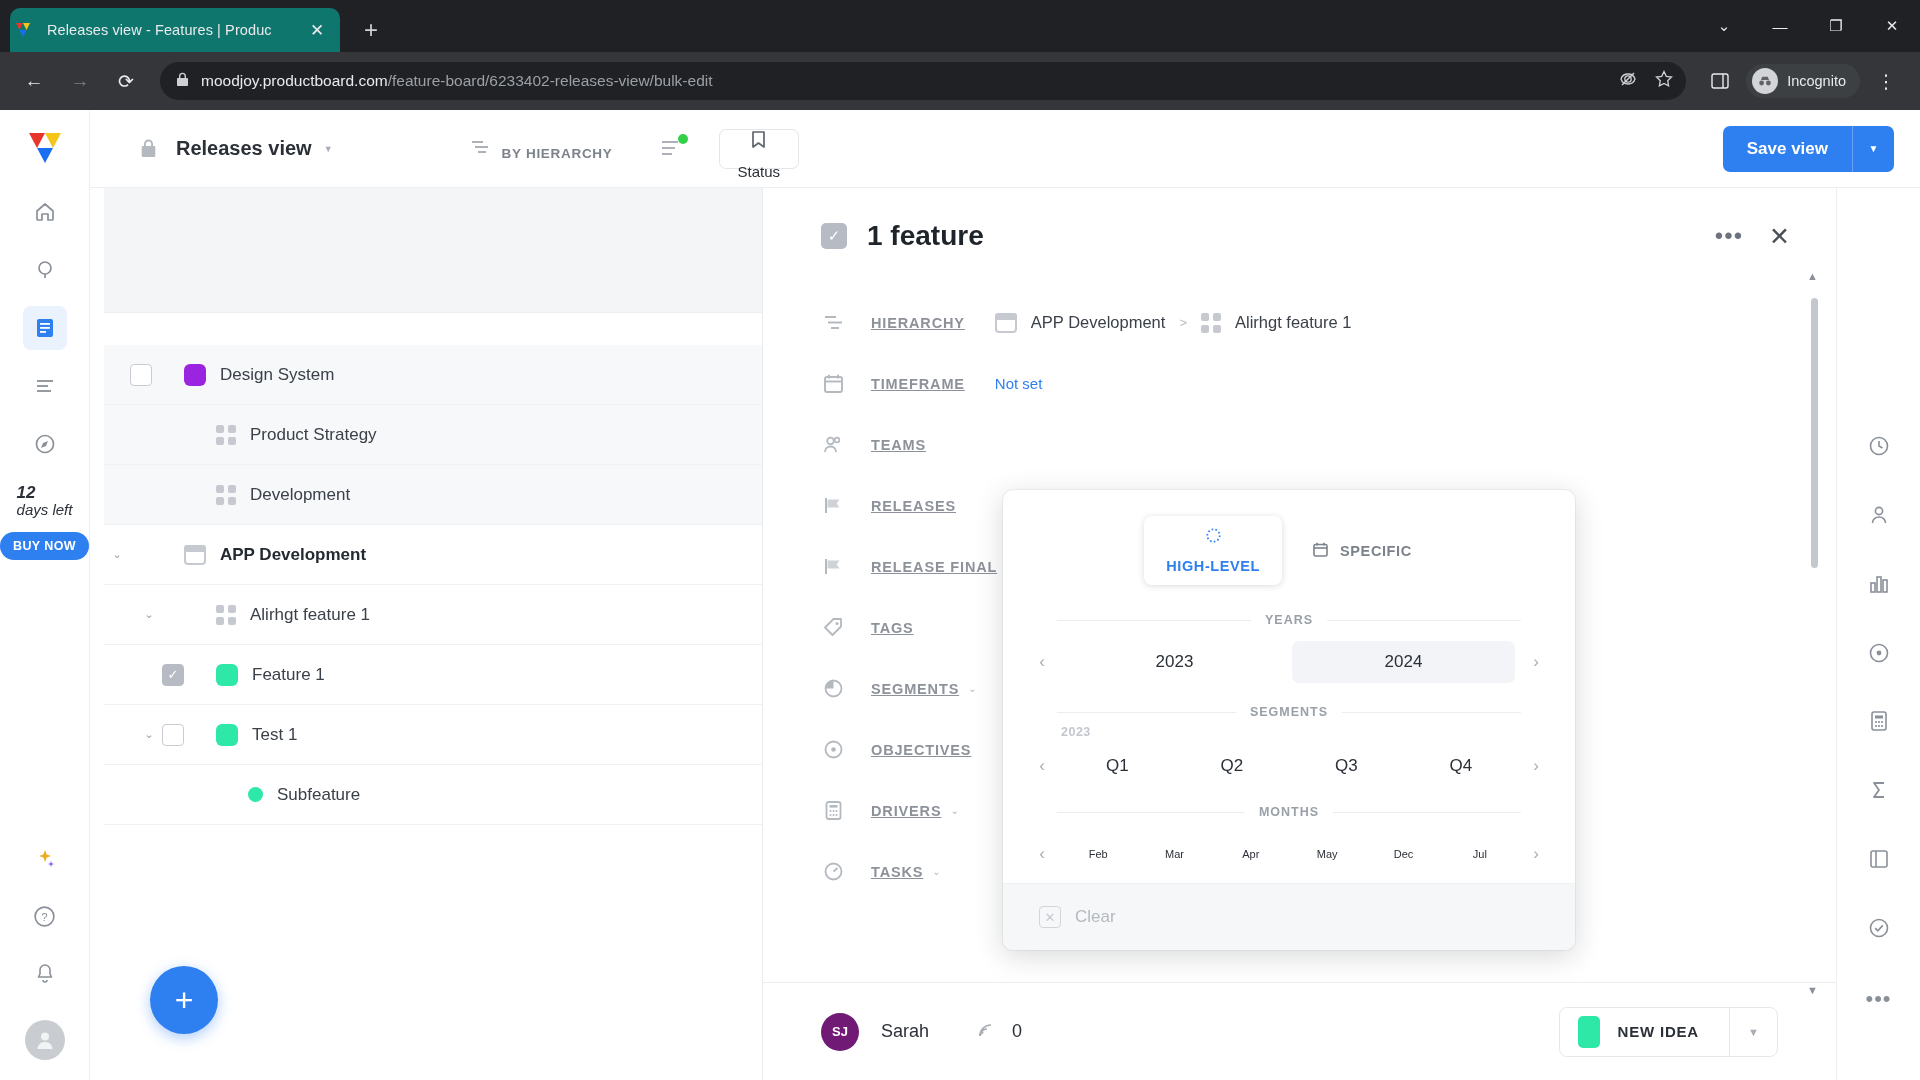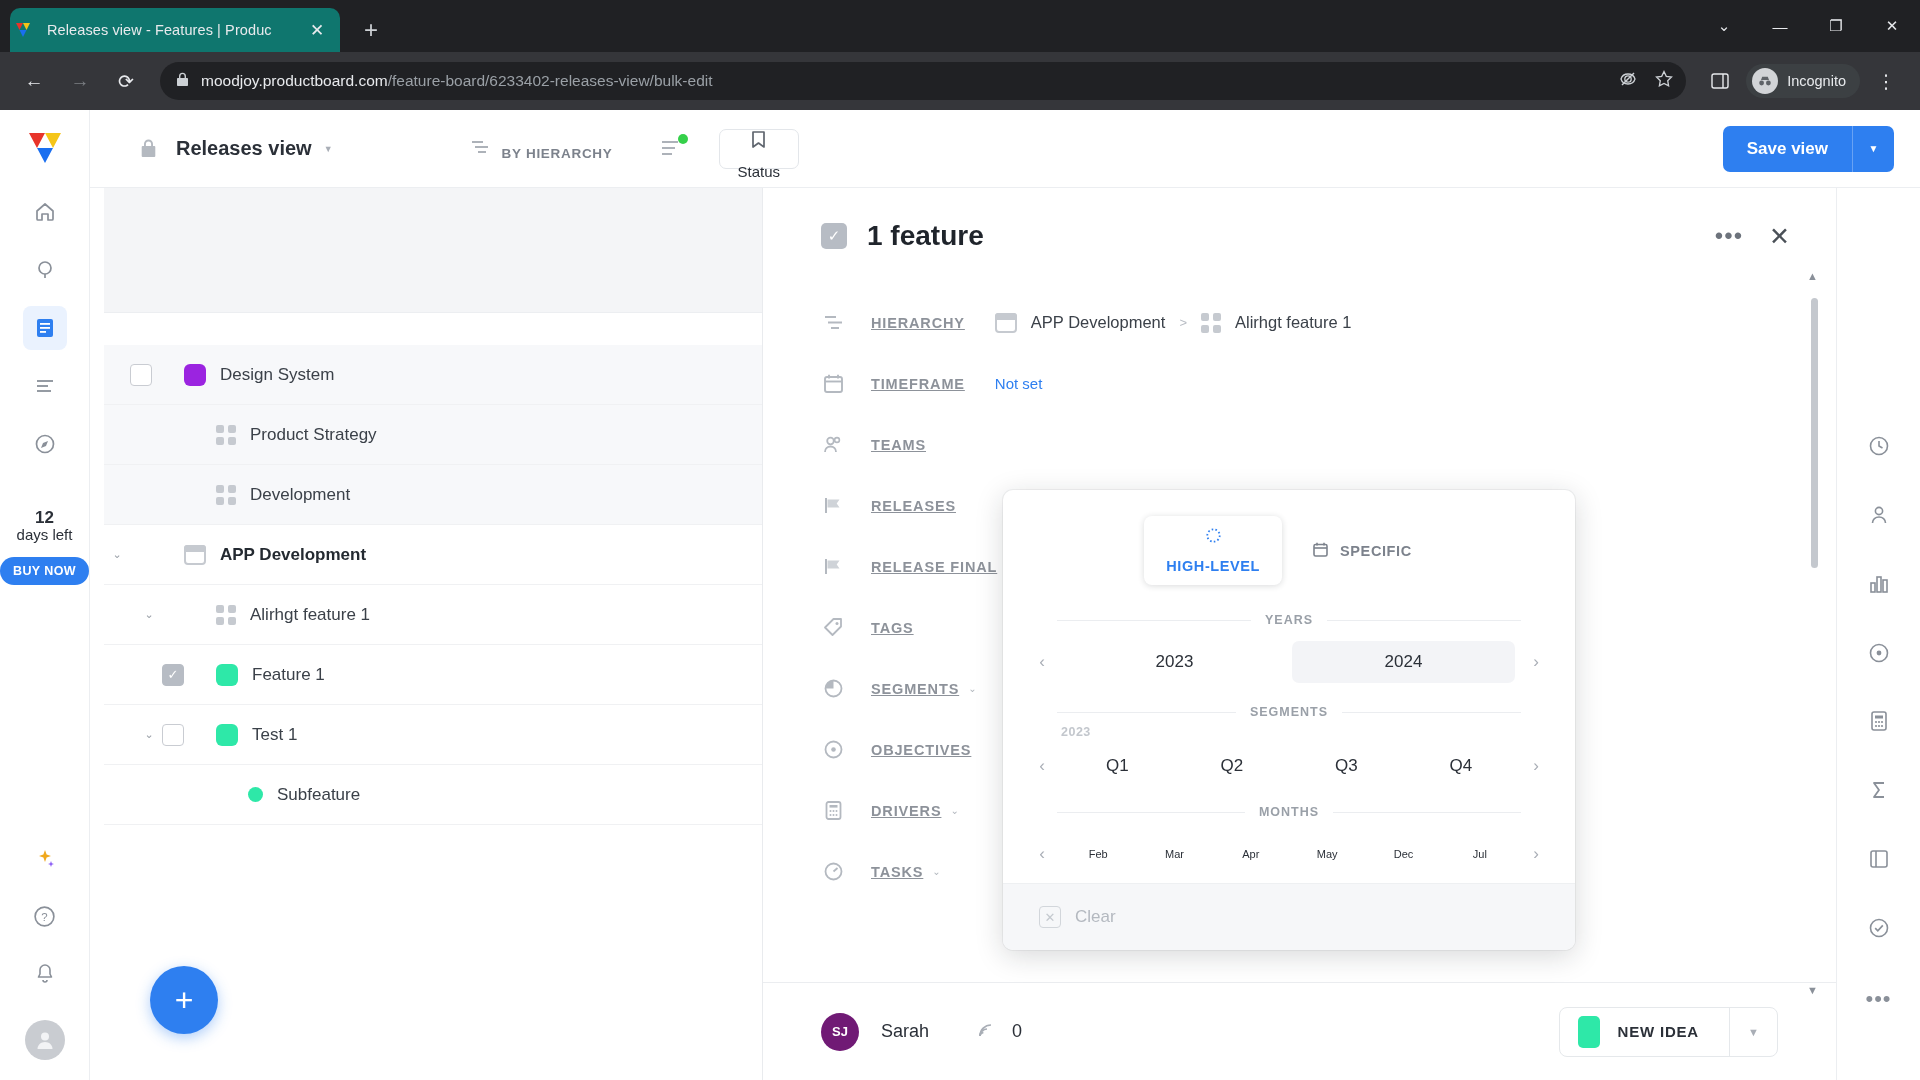--- a/index.html
+++ b/index.html
@@ -82,21 +82,21 @@
     width: 90px; background: #fff; border-right: 1px solid #eceef1;
     display: flex; flex-direction: column; align-items: center;
     padding-top: 18px; position: relative; flex: 0 0 90px;
   }
   .logo { width: 40px; height: 40px; margin-bottom: 22px; position: relative; }
   .rail-icon {
     width: 44px; height: 44px; margin-bottom: 14px; display: flex;
     align-items: center; justify-content: center; color: #8a9099; border-radius: 8px;
   }
   .rail-icon.active { color: #2e7ff0; background: #eaf2fe; }
-  .trial { text-align: center; margin-top: 29px; }
+  .trial { margin-top: 4px; font-style: italic; }
   .trial .big { font-size: 17px; font-weight: 700; color: #2b3038; line-height: 1.05; }
   .trial .small { font-size: 15px; color: #2b3038; line-height: 1.1; }
   .buy-now {
     margin-top: 14px; background: #2e7ff0; color: #fff; font-size: 12.5px;
     font-weight: 700; letter-spacing: .4px; border-radius: 16px; padding: 7px 13px;
     border: none; white-space: nowrap;
   }
   .rail-bottom { margin-top: auto; display: flex; flex-direction: column; align-items: center; padding-bottom: 20px; }
   .rail-avatar {
     width: 40px; height: 40px; border-radius: 50%; background: #c9ccd1;

